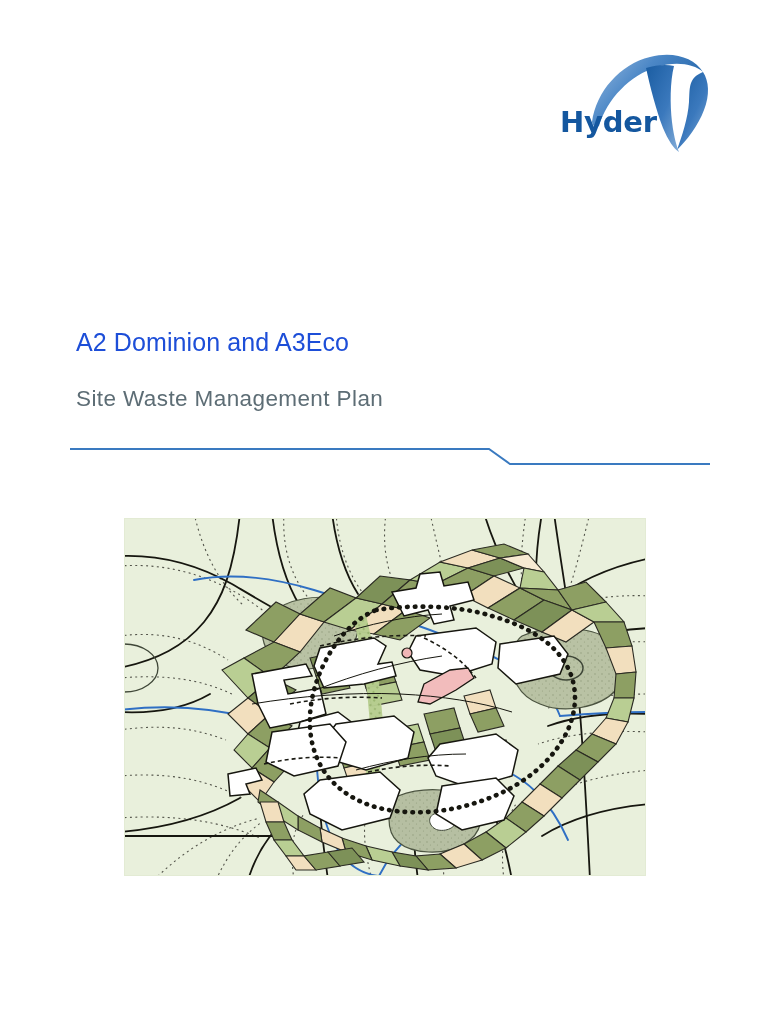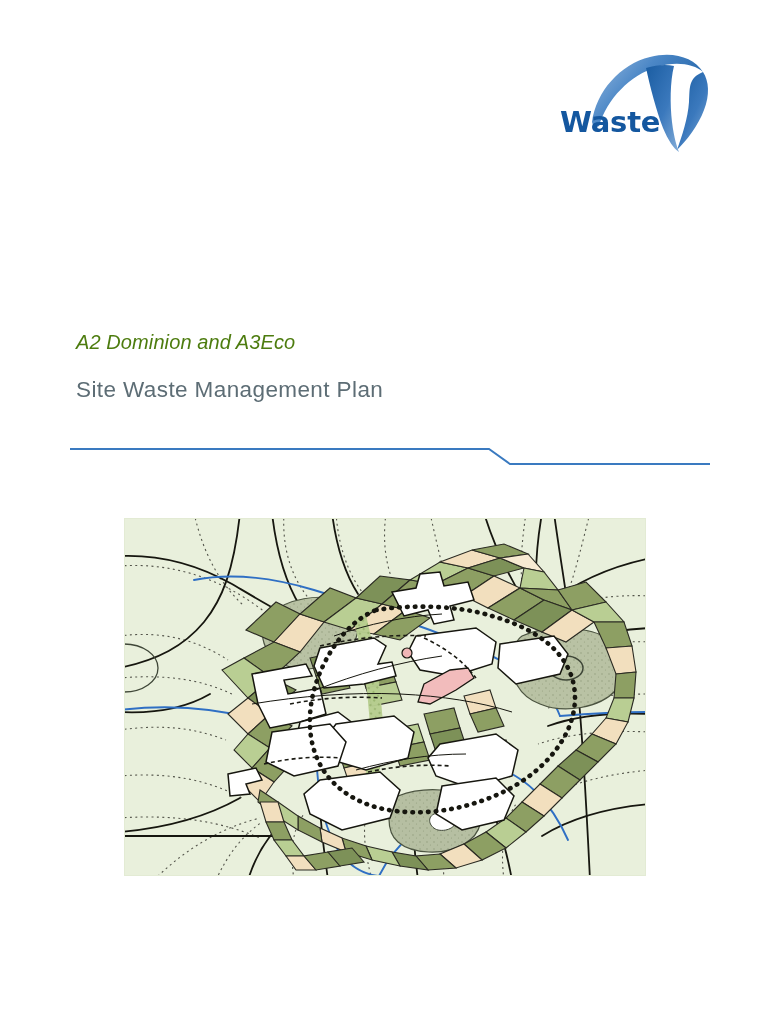--- a/index.html
+++ b/index.html
@@ -45,34 +45,33 @@
   }
 
   
   .title-block {
     position: absolute;
     left: 76px;
     top: 322px;
     width: 620px;
   }
   .title-line {
-    color: #4d7c0f;
-    font-size: 20px;
+    color: #1d4ed8;
+    font-size: 25px;
     line-height: 40px;
     letter-spacing: 0.1px;
     white-space: nowrap;
-    font-style: italic;
   }
   .subtitle-line {
     color: #5d6d75;
     font-size: 22.5px;
     line-height: 38px;
     letter-spacing: 0.4px;
     white-space: nowrap;
-    margin-top: 9px;
+    margin-top: 18px;
   }
 
   
   .rule-wrap {
     position: absolute;
     left: 70px;
     top: 440px;
     width: 640px;
     height: 34px;
   }
@@ -124,21 +123,21 @@
 
       <path d="M56,20
                C66,17 76,16 84,18
                C80,34 80,56 82,74
                C84,90 87,99 89,104
                C84,101 78,92 73,80
                C66,62 60,38 56,20 Z" fill="url(#swooshGradB)"></path>
     </svg>
   </div>
 
-  <div class="logo-wordmark">Waste</div>
+  <div class="logo-wordmark">Hyder</div>
 </div>
 
 <div class="title-block">
   <div class="title-line">A2 Dominion and A3Eco</div>
   <div class="subtitle-line">Site Waste Management Plan</div>
 </div>
 
 <div class="rule-wrap">
   <svg width="640" height="34" viewBox="0 0 640 34" xmlns="http://www.w3.org/2000/svg">
     <polyline points="0,9 419,9 440,24 640,24" fill="none" stroke="#3a7ac0" stroke-width="1.9" stroke-linejoin="miter" stroke-linecap="butt"></polyline>

